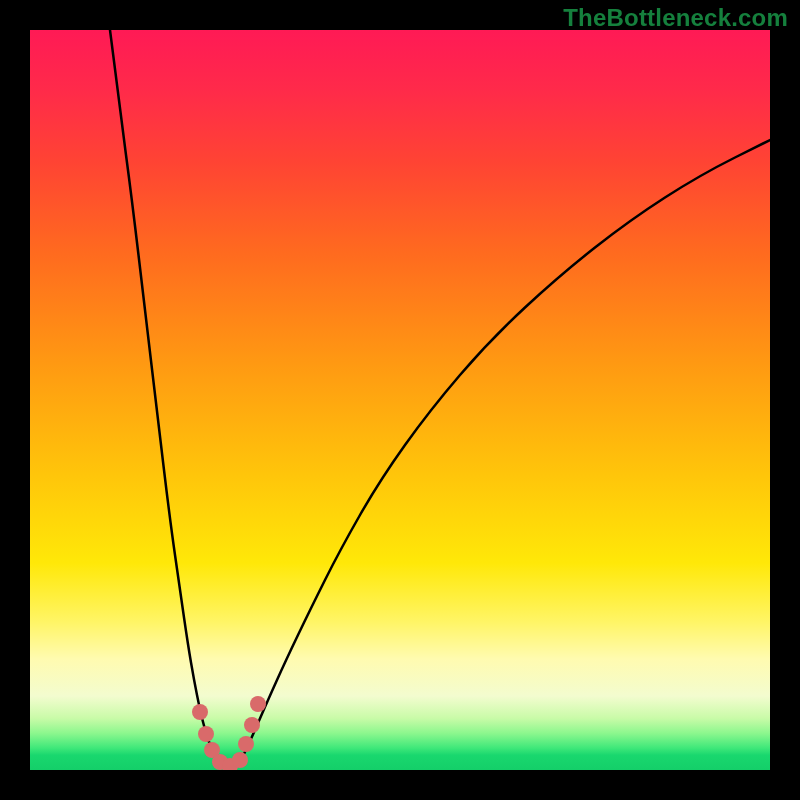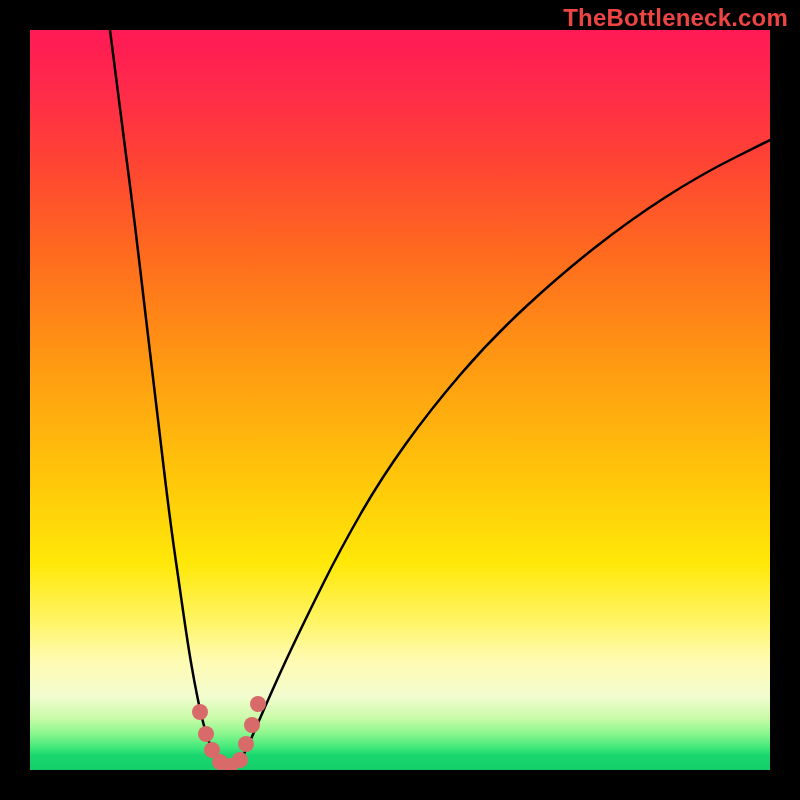--- a/index.html
+++ b/index.html
@@ -48,21 +48,21 @@
       #14cf69 100%
     );
   }
   .watermark {
     position: absolute;
     top: 4px;
     right: 12px;
     font-family: Arial, Helvetica, sans-serif;
     font-size: 24px;
     font-weight: 600;
-    color: #ef4444;
+    color: #15803d;
     letter-spacing: 0.2px;
     user-select: none;
   }
   svg {
     position: absolute;
     inset: 0;
   }
 </style>
 </head>
 <body>

